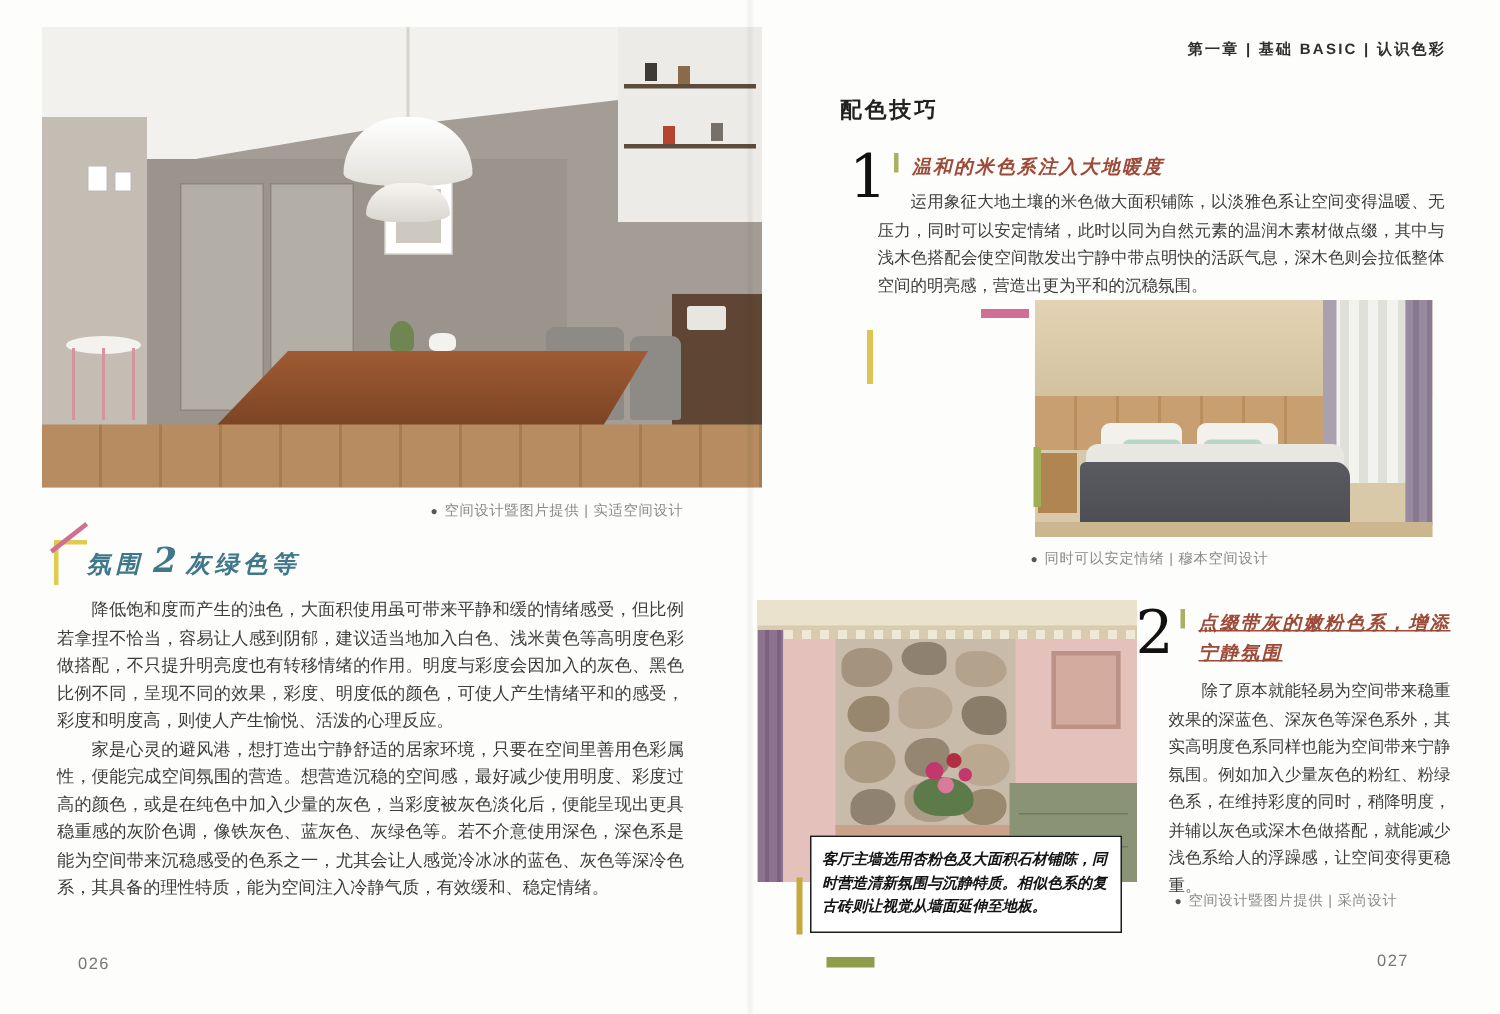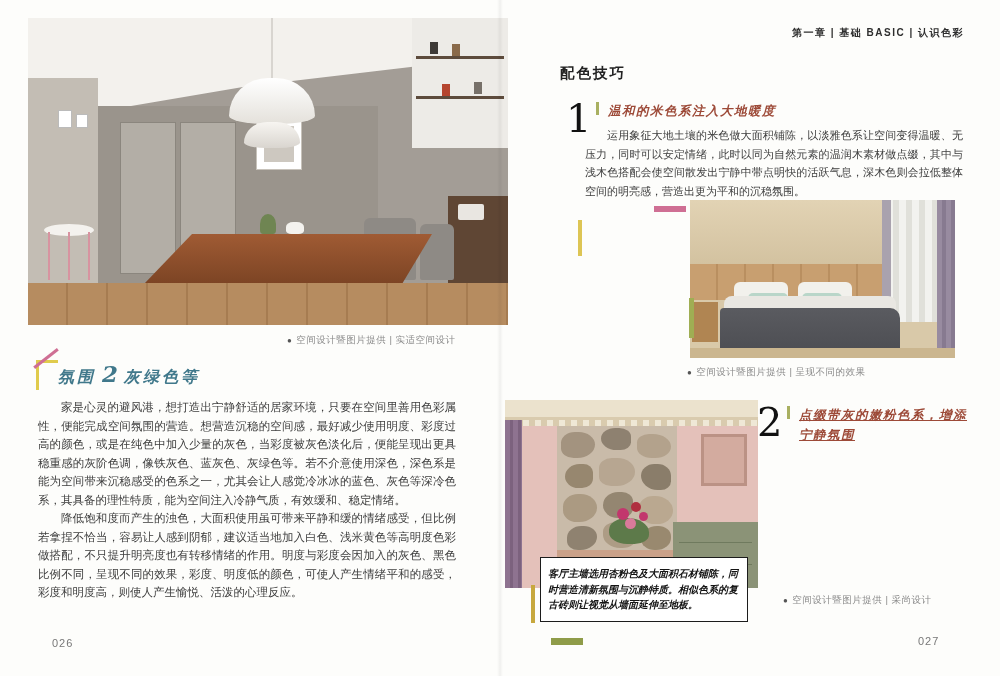--- a/index.html
+++ b/index.html
@@ -187,22 +187,22 @@
   <div class="abs" id="sec-head">
     <div class="bracket">
       <div class="bracket-pink"></div>
     </div>
     <div class="sec-title">
       <span>氛围</span><span class="num">2</span><span>灰绿色等</span>
     </div>
   </div>
 
   <div class="abs body-text" id="left-copy">
+    <p>降低饱和度而产生的浊色，大面积使用虽可带来平静和缓的情绪感受，但比例若拿捏不恰当，容易让人感到阴郁，建议适当地加入白色、浅米黄色等高明度色彩做搭配，不只提升明亮度也有转移情绪的作用。明度与彩度会因加入的灰色、黑色比例不同，呈现不同的效果，彩度、明度低的颜色，可使人产生情绪平和的感受，彩度和明度高，则使人产生愉悦、活泼的心理反应。</p>
     <p>家是心灵的避风港，想打造出宁静舒适的居家环境，只要在空间里善用色彩属性，便能完成空间氛围的营造。想营造沉稳的空间感，最好减少使用明度、彩度过高的颜色，或是在纯色中加入少量的灰色，当彩度被灰色淡化后，便能呈现出更具稳重感的灰阶色调，像铁灰色、蓝灰色、灰绿色等。若不介意使用深色，深色系是能为空间带来沉稳感受的色系之一，尤其会让人感觉冷冰冰的蓝色、灰色等深冷色系，其具备的理性特质，能为空间注入冷静气质，有效缓和、稳定情绪。</p>
-    <p>降低饱和度而产生的浊色，大面积使用虽可带来平静和缓的情绪感受，但比例若拿捏不恰当，容易让人感到阴郁，建议适当地加入白色、浅米黄色等高明度色彩做搭配，不只提升明亮度也有转移情绪的作用。明度与彩度会因加入的灰色、黑色比例不同，呈现不同的效果，彩度、明度低的颜色，可使人产生情绪平和的感受，彩度和明度高，则使人产生愉悦、活泼的心理反应。</p>
   </div>
 
   <div class="abs pagenum" id="pagenum-l">026</div>
 
   <div class="abs" id="rp-header">第一章 | 基础 BASIC | 认识色彩</div>
   <div class="abs" id="rp-title">配色技巧</div>
 
   <div class="abs item-num" id="item1-num">1</div>
   <div class="abs num-tick" id="item1-tick"></div>
   <div class="abs item-body" id="item1-body">
@@ -219,21 +219,21 @@
     <div class="abs b-stand"></div>
     <div class="abs b-pillow-w" style="left:44px;"></div>
     <div class="abs b-pillow-w" style="left:108px;"></div>
     <div class="abs b-pillow-m" style="left:58px;"></div>
     <div class="abs b-pillow-m" style="left:112px;"></div>
     <div class="abs b-sheet"></div>
     <div class="abs b-blanket"></div>
     <div class="abs b-floor"></div>
   </div>
   <div class="abs caption" id="cap-bed">
-    <span class="bullet">●</span><span>空间设计暨图片提供 | 呈现不同的效果</span>
+    <span class="bullet">●</span><span>同时可以安定情绪 | 穆本空间设计</span>
   </div>
 
   <div class="abs bar" id="note1-pbar"></div>
   <div class="abs bar" id="note1-ybar"></div>
   <div class="abs bar" id="note1-gbar"></div>
 
   <div class="abs" id="photo-living">
     <div class="abs l-beam"></div>
     <div class="abs l-dentil"></div>
     <div class="abs l-curtain"></div>
@@ -264,20 +264,23 @@
     <div class="flower" style="left:134px; top:112px; width:9px; height:9px; background:#c2376d;"></div>
   </div>
 
   <div class="abs bar" id="note2-ybar"></div>
   <div class="abs bar" id="note2-gbar"></div>
   <div class="abs note-box" id="note2">客厅主墙选用杏粉色及大面积石材铺陈，同时营造清新氛围与沉静特质。相似色系的复古砖则让视觉从墙面延伸至地板。</div>
 
   <div class="abs item-num" id="item2-num">2</div>
   <div class="abs num-tick" id="item2-tick"></div>
   <div class="abs item-title" id="item2-title">点缀带灰的嫩粉色系，增添宁静氛围</div>
+  <div class="abs item-body" id="item2-body">
+    <p>除了原本就能轻易为空间带来稳重效果的深蓝色、深灰色等深色系外，其实高明度色系同样也能为空间带来宁静氛围。例如加入少量灰色的粉红、粉绿色系，在维持彩度的同时，稍降明度，并辅以灰色或深木色做搭配，就能减少浅色系给人的浮躁感，让空间变得更稳重。</p>
+  </div>
 
   <div class="abs caption" id="cap-living">
     <span class="bullet">●</span><span>空间设计暨图片提供 | 采尚设计</span>
   </div>
 
   <div class="abs pagenum" id="pagenum-r">027</div>
 
   <div id="fold"></div>
 </div>
 

